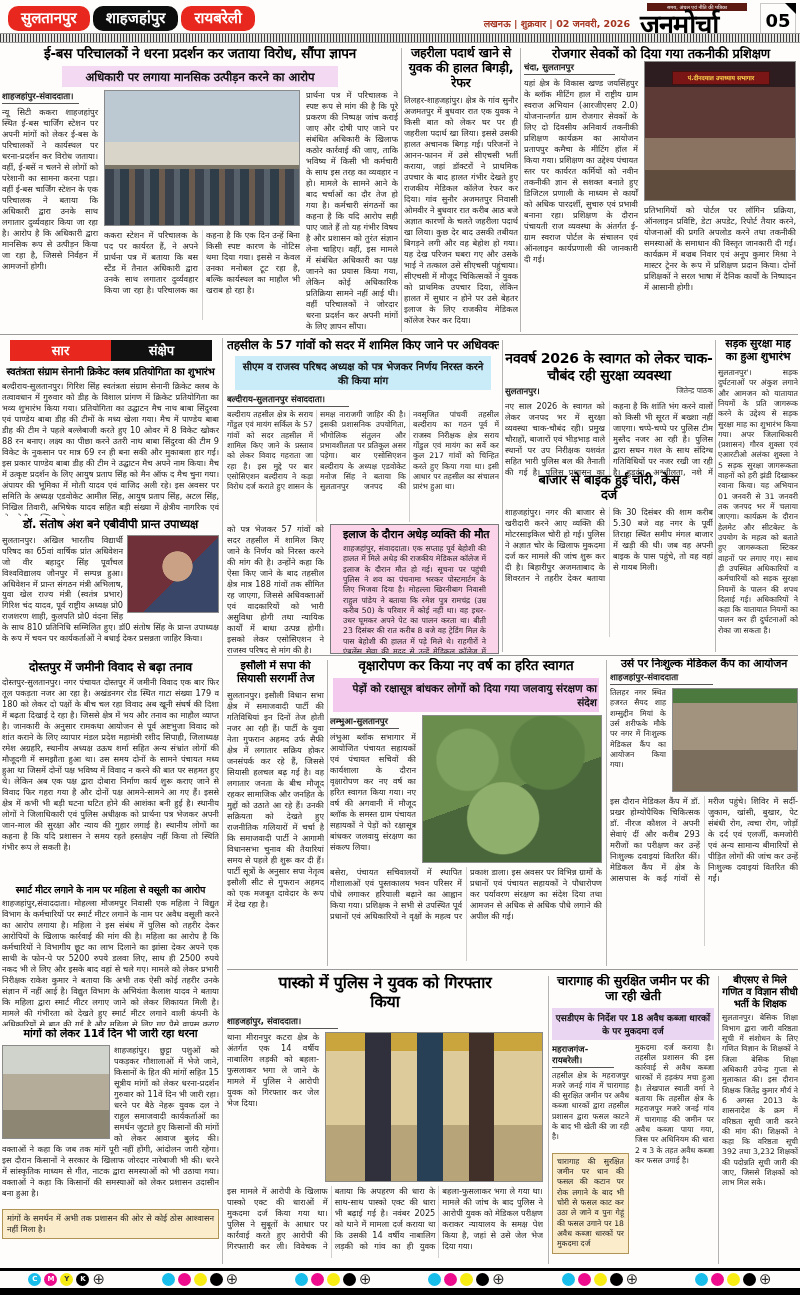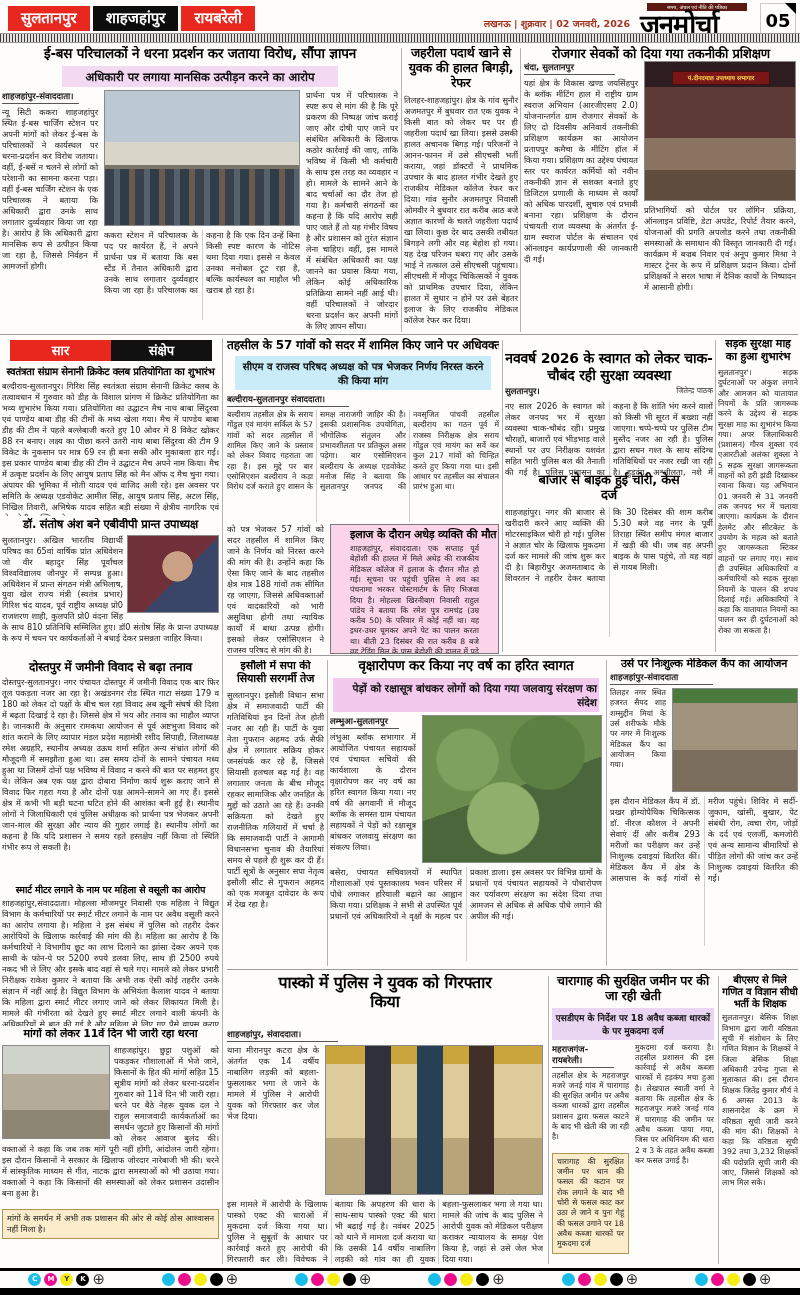--- a/index.html
+++ b/index.html
@@ -1,21 +1,21 @@
 <!DOCTYPE html>
 <html><head>
 <meta charset="utf-8">
 <style>
   html,body{margin:0;padding:0;background:#e9e9e9;}
   .page{position:relative;width:800px;height:1295px;background:#fffdfb;margin:0 auto;
         font-family:"DejaVu Sans","Liberation Sans",sans-serif;overflow:hidden;}
   
   .tabs{position:absolute;left:8px;top:6px;white-space:nowrap;}
   .tab{display:inline-block;height:25px;line-height:25px;padding:0 13px;margin-right:3px;
-       font-size:15px;font-weight:bold;color:#fff;}
+       font-size:15px;font-weight:bold;color:#fff;border-radius:10px;}
   .tab.red{background:#e8281e;} .tab.black{background:#0d0d0d;}
   .dateline{position:absolute;left:415px;top:17px;width:215px;text-align:right;
             font-size:9.5px;font-weight:bold;color:#a3331f;}
   .tagline{position:absolute;left:647px;top:3px;width:100px;height:8px;background:#5c1a12;
            color:#fff;font-size:5px;line-height:8px;text-align:center;overflow:hidden;}
   .masthead{position:absolute;left:640px;top:10px;width:116px;height:30px;
             font-size:27px;font-weight:bold;color:#000;letter-spacing:-1px;line-height:30px;}
   .pagebox{position:absolute;left:760px;top:3px;width:34px;height:33px;border:1px solid #c9c9c9;
            text-align:center;}
   .pagebox .num{font-size:18px;font-weight:bold;line-height:33px;}
@@ -49,21 +49,21 @@
   .ph-trees{background:radial-gradient(circle at 25% 30%,#7fa15f 0 18%,transparent 19%),
             radial-gradient(circle at 70% 25%,#5c8044 0 22%,transparent 23%),
             radial-gradient(circle at 45% 70%,#8fb06c 0 25%,transparent 26%),
             linear-gradient(160deg,#6a8d4e 0 50%,#49673a 50% 100%);}
   .ph-camp{background:linear-gradient(180deg,#4c7a3e 0 14%,#a2937e 14% 60%,#7c6e5c 60% 100%),
            linear-gradient(90deg,#b23a2e 0 12%,transparent 12%);}
   .ph-dharna{background:linear-gradient(180deg,#cfd3cc 0 30%,#b4ac98 30% 70%,#8d8672 70% 100%),
              linear-gradient(90deg,transparent 0 10%,#c8402f 10% 22%,transparent 22% 60%,#2e6b36 60% 72%,transparent 72%);}
   .ph-arrest{background:repeating-linear-gradient(90deg,transparent 0 18%,#30303c 18% 30%,transparent 30% 42%,#274055 42% 54%,transparent 54% 66%,#403029 66% 78%,transparent 78% 100%),
              linear-gradient(180deg,#caa43d 0 12%,#ddcb9c 12% 62%,#b7a478 62% 100%);}
-  .pinkbox{background:#fbd4e9;border:1px solid #7a7a7a;padding:4px 19px;box-sizing:border-box;}
+  .pinkbox{background:#fbd4e9;border:1px solid #7a7a7a;padding:4px 12px;box-sizing:border-box;}
   .peachbox{background:#fbeccb;border:1px solid #b09456;padding:3px 4px;margin-top:10px;}
   .banner2{display:flex;height:21px;font-size:13px;font-weight:bold;color:#fff;text-align:center;}
   .banner2 .half{flex:1;line-height:21px;text-align:center;}
   .banner2 .r{background:#e8281e;} .banner2 .k{background:#111;}
   .vsep{position:absolute;width:1px;background:#b3b3b3;}
   .hsep{position:absolute;height:1px;background:#9a9a9a;}
   
   .pressbar-top{position:absolute;left:0;top:1268px;width:800px;height:3px;background:#000;}
   .pressbar-bot{position:absolute;left:0;top:1288px;width:800px;height:7px;background:#000;}
   .dotsrow{position:absolute;left:0;top:1271px;width:800px;height:17px;display:flex;
@@ -228,21 +228,21 @@
       <div style="width:56px;">
         <div class="bd sm">तिलहर नगर स्थित हजरत सैयद शाह शम्सुद्दीन मियां के उर्स शरीफके मौके पर नगर में निःशुल्क मेडिकल कैंप का आयोजन किया गया।</div>
       </div>
       <div class="ph ph-camp" style="width:124px;height:102px;"></div>
     </div>
     <div class="bd c2" style="margin-top:4px;height:150px;">इस दौरान मेडिकल कैंप में डॉ. प्रखर होम्योपैथिक चिकित्सक डॉ. नीरज कौशल ने अपनी सेवाएं दीं और करीब 293 मरीजों का परीक्षण कर उन्हें निःशुल्क दवाइयां वितरित कीं। मेडिकल कैंप में क्षेत्र के आसपास के कई गांवों से मरीज पहुंचे। शिविर में सर्दी-जुकाम, खांसी, बुखार, पेट संबंधी रोग, त्वचा रोग, जोड़ों के दर्द एवं एलर्जी, कमजोरी एवं अन्य सामान्य बीमारियों से पीड़ित लोगों की जांच कर उन्हें निःशुल्क दवाइयां वितरित की गईं।</div>
   </div>
 
   <div class="art" style="left:227px;top:974px;width:316px;height:290px;">
     <div class="hl" style="font-size:16px;width:220px;margin:0 auto;">पास्को में पुलिस ने युवक को गिरफ्तार किया</div>
-    <div class="byline" style="width:35%;margin-top:16px;">शाहजहांपुर, संवाददाता।</div>
+    <div class="byline" style="width:35%;margin-top:3px;">शाहजहांपुर, संवाददाता।</div>
     <div class="row">
       <div style="width:92px;">
         <div class="bd">थाना मीरानपुर कटरा क्षेत्र के अंतर्गत एक 14 वर्षीय नाबालिग लड़की को बहला-फुसलाकर भगा ले जाने के मामले में पुलिस ने आरोपी युवक को गिरफ्तार कर जेल भेज दिया।</div>
       </div>
       <div class="ph ph-arrest" style="width:216px;height:148px;"></div>
     </div>
     <div class="bd c3" style="margin-top:4px;height:72px;">इस मामले में आरोपी के खिलाफ पास्को एक्ट की धाराओं में मुकदमा दर्ज किया गया था। पुलिस ने सुबूतों के आधार पर कार्रवाई करते हुए आरोपी की गिरफ्तारी कर ली। विवेचक ने बताया कि अपहरण की धारा के साथ-साथ पास्को एक्ट की धारा भी बढ़ाई गई है। नवंबर 2025 को थाने में मामला दर्ज कराया था कि उसकी 14 वर्षीय नाबालिग लड़की को गांव का ही युवक बहला-फुसलाकर भगा ले गया था। मामले की जांच के बाद पुलिस ने आरोपी युवक को मेडिकल परीक्षण कराकर न्यायालय के समक्ष पेश किया है, जहां से उसे जेल भेज दिया गया।</div>
   </div>
 
   <div class="art" style="left:552px;top:974px;width:162px;height:290px;">

